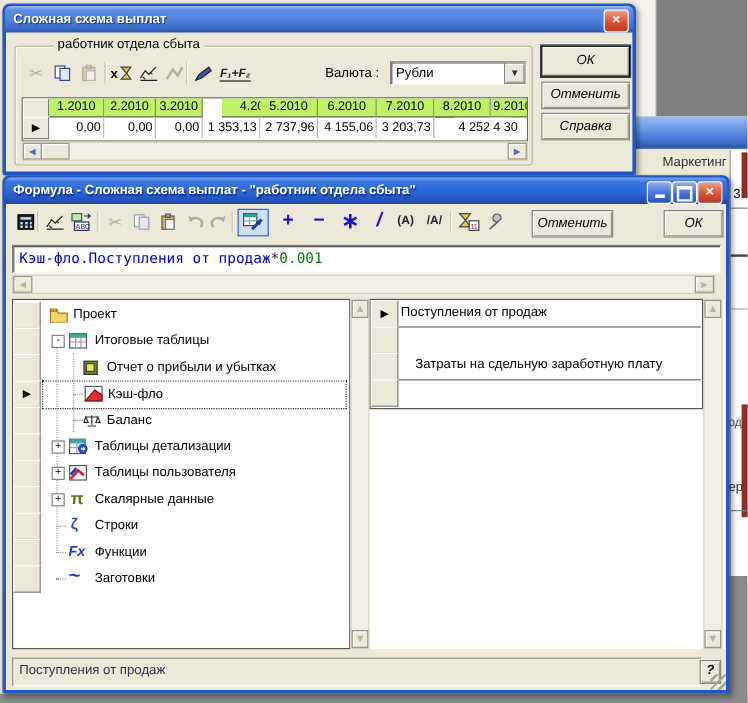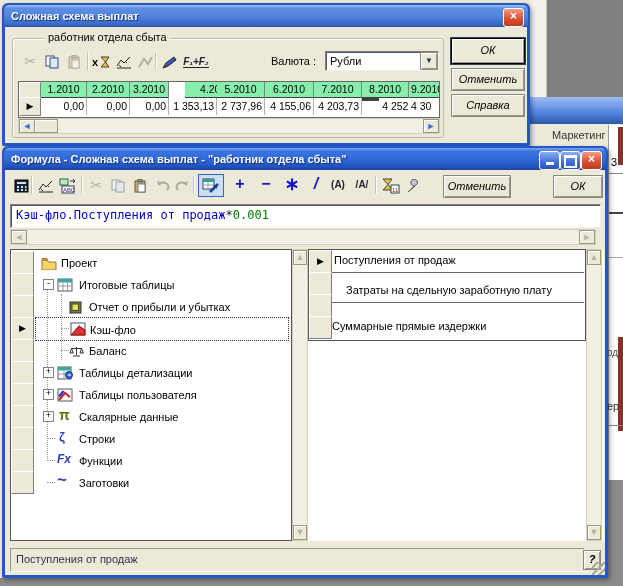--- a/index.html
+++ b/index.html
@@ -46,21 +46,21 @@
 
   
   .tool{position:absolute;width:22px;height:20px;text-align:center;line-height:20px;cursor:default;}
   .tool svg{vertical-align:middle;}
   .tsep{position:absolute;width:1px;height:18px;background:#c8c4b2;box-shadow:1px 0 0 #fff;}
   .op{color:#1414c8;font-weight:bold;font-size:16px;line-height:18px;}
   .pressed{background:#cfdef5;border:1px solid #316ac5;}
 
   
   .d1cell{position:absolute;overflow:hidden;white-space:nowrap;font-size:10.5px;}
-  .hdr{background:#86efac;border-right:1px solid #808080;border-bottom:4px solid #404040;
+  .hdr{background:#bef264;border-right:1px solid #808080;border-bottom:1px solid #404040;
        text-align:center;line-height:15px;}
   .val{background:#fff;border-right:1px solid #b0b0b0;text-align:right;line-height:17px;padding-right:2px;}
 
   
   .trow{position:absolute;left:24px;right:2px;height:22px;line-height:22px;white-space:nowrap;}
   .trow .tlabel{vertical-align:middle;}
   .sel{border:1px dotted #333;}
   .expander{position:absolute;width:9px;height:9px;top:6px;border:1px solid #848284;background:#fff;
             font-size:9px;line-height:7px;text-align:center;color:#000;}
   .ticon{position:absolute;top:4px;}
@@ -166,21 +166,21 @@
       <div class="d1cell hdr" style="left:390px;top:0;width:30px;height:15px;text-align:left;padding-left:2px;">9.2010</div>
 
       <div class="d1cell gcell" style="left:0;top:15px;width:20px;height:17px;text-align:center;line-height:17px;font-size:9px;">
         <span class="marker">▶</span></div>
       <div class="d1cell val" style="left:22px;top:16px;width:43px;height:17px;">0,00</div>
       <div class="d1cell val" style="left:68px;top:16px;width:40px;height:17px;">0,00</div>
       <div class="d1cell val" style="left:111px;top:16px;width:36px;height:17px;">0,00</div>
       <div class="d1cell val" style="left:150px;top:16px;width:45px;height:17px;">1 353,13</div>
       <div class="d1cell val" style="left:198px;top:16px;width:45px;height:17px;">2 737,96</div>
       <div class="d1cell val" style="left:246px;top:16px;width:46px;height:17px;">4 155,06</div>
-      <div class="d1cell val" style="left:295px;top:16px;width:45px;height:17px;">4 203,73</div>
+      <div class="d1cell val" style="left:295px;top:16px;width:45px;height:17px;">3 203,73</div>
       <div class="d1cell val" style="left:360px;top:16px;width:44px;height:17px;">4 252,98</div>
       <div class="d1cell val" style="left:390px;top:16px;width:30px;height:17px;text-align:left;padding-left:2px;">4 30</div>
     </div>
 
     <div class="sb-track abs" style="left:5px;top:79px;width:420px;height:14px;">
       <span class="sb-btn" style="left:0;top:0;width:14px;height:12px;">◄</span>
       <span class="sb-thumb" style="left:15px;top:0;width:22px;height:12px;"></span>
       <span class="sb-btn" style="right:0;top:0;width:14px;height:12px;">►</span>
     </div>
   </div>
@@ -404,22 +404,21 @@
     </div>
   </div>
 
   <div class="abs" style="left:303px;top:100px;width:296px;height:292px;background:#fff;">
     <div class="abs" style="left:0;top:0;width:276px;height:90px;border:1px solid #555;background:#fff;">
       <div class="gcell abs" style="left:0;top:0;width:21px;height:21px;text-align:center;line-height:21px;font-size:9px;"><span>▶</span></div>
       <div class="gcell abs" style="left:0;top:22px;width:21px;height:21px;"></div>
       <div class="gcell abs" style="left:0;top:44px;width:21px;height:21px;"></div>
       <div class="gcell abs" style="left:0;top:66px;width:21px;height:21px;"></div>
       <div class="rrow" style="top:0;"><span style="margin-left:2px;">Поступления от продаж</span></div>
-      <div class="rrow" style="top:30px;"><span style="margin-left:14px;">Затраты на сдельную заработную плату</span></div>
-      <div class="rrow" style="top:66px;border-bottom:none;left:22px;"><span style="margin-left:1px;">Суммарные прямые издержки</span></div>
+      <div class="rrow" style="top:44px;"><span style="margin-left:14px;">Затраты на сдельную заработную плату</span></div>
     </div>
     <div class="sb-track abs" style="left:278px;top:0;width:14px;height:290px;">
       <span class="sb-btn dis" style="left:0;top:0;width:12px;height:13px;line-height:13px;">▲</span>
       <span class="sb-btn dis" style="left:0;bottom:0;width:12px;height:13px;line-height:13px;">▼</span>
     </div>
   </div>
 
   <div class="statusbar" style="left:5px;top:399px;width:568px;height:22px;">
     <span>Поступления от продаж</span>
   </div>

